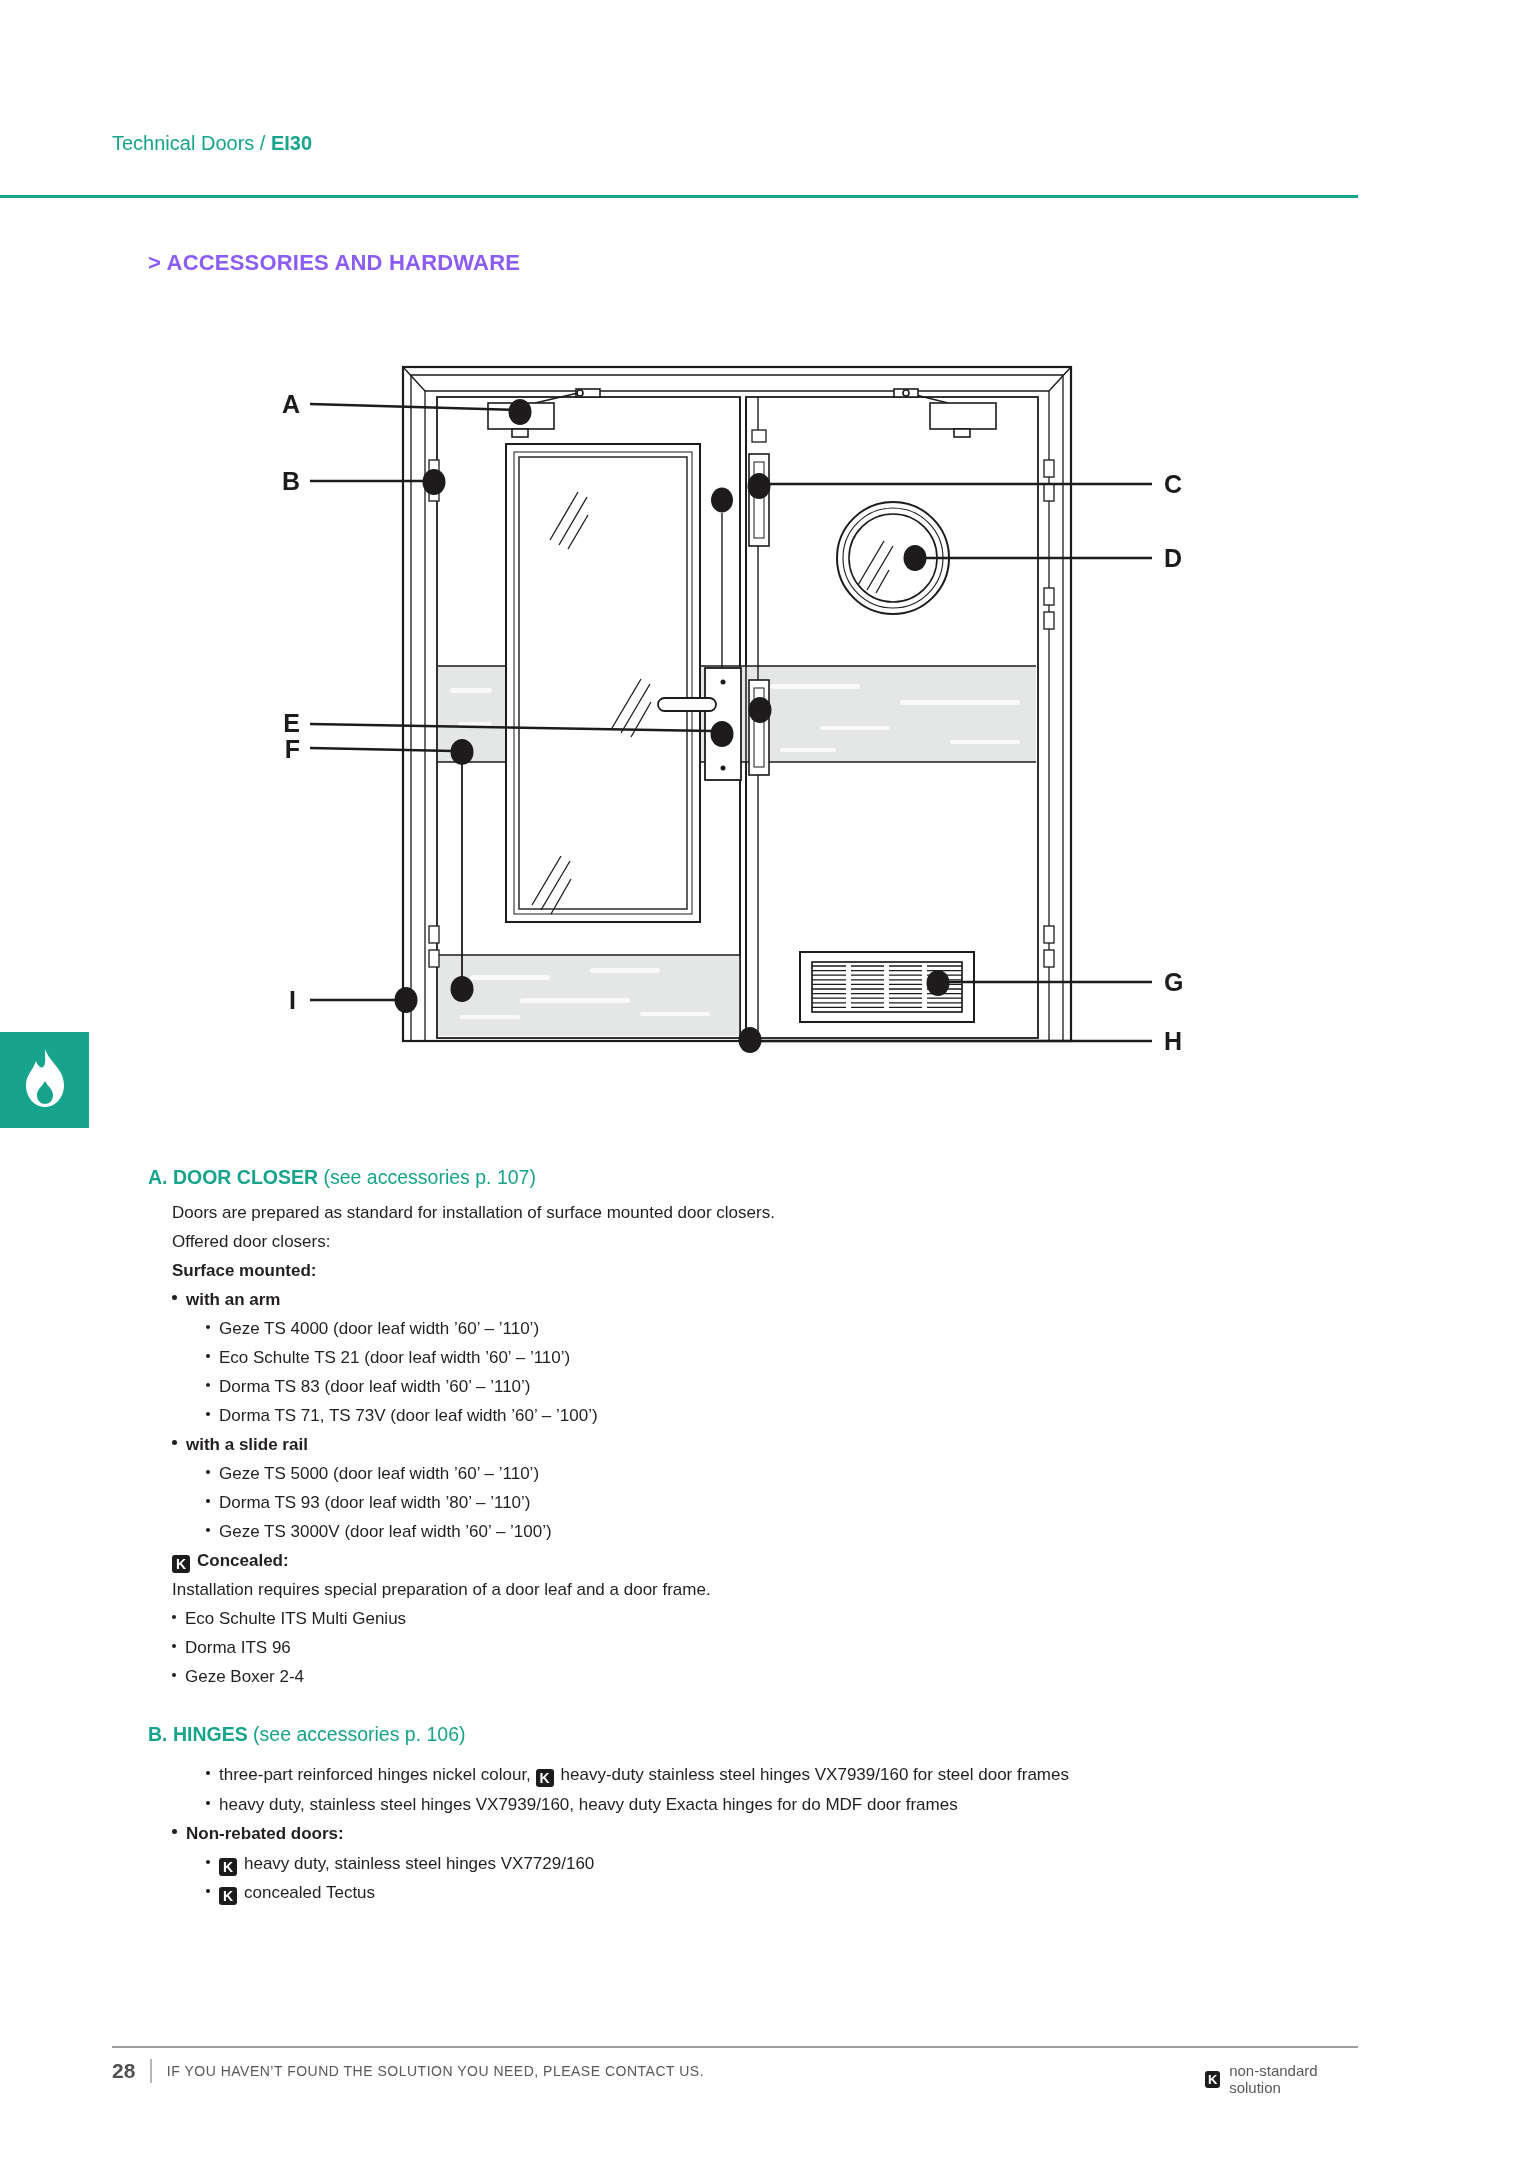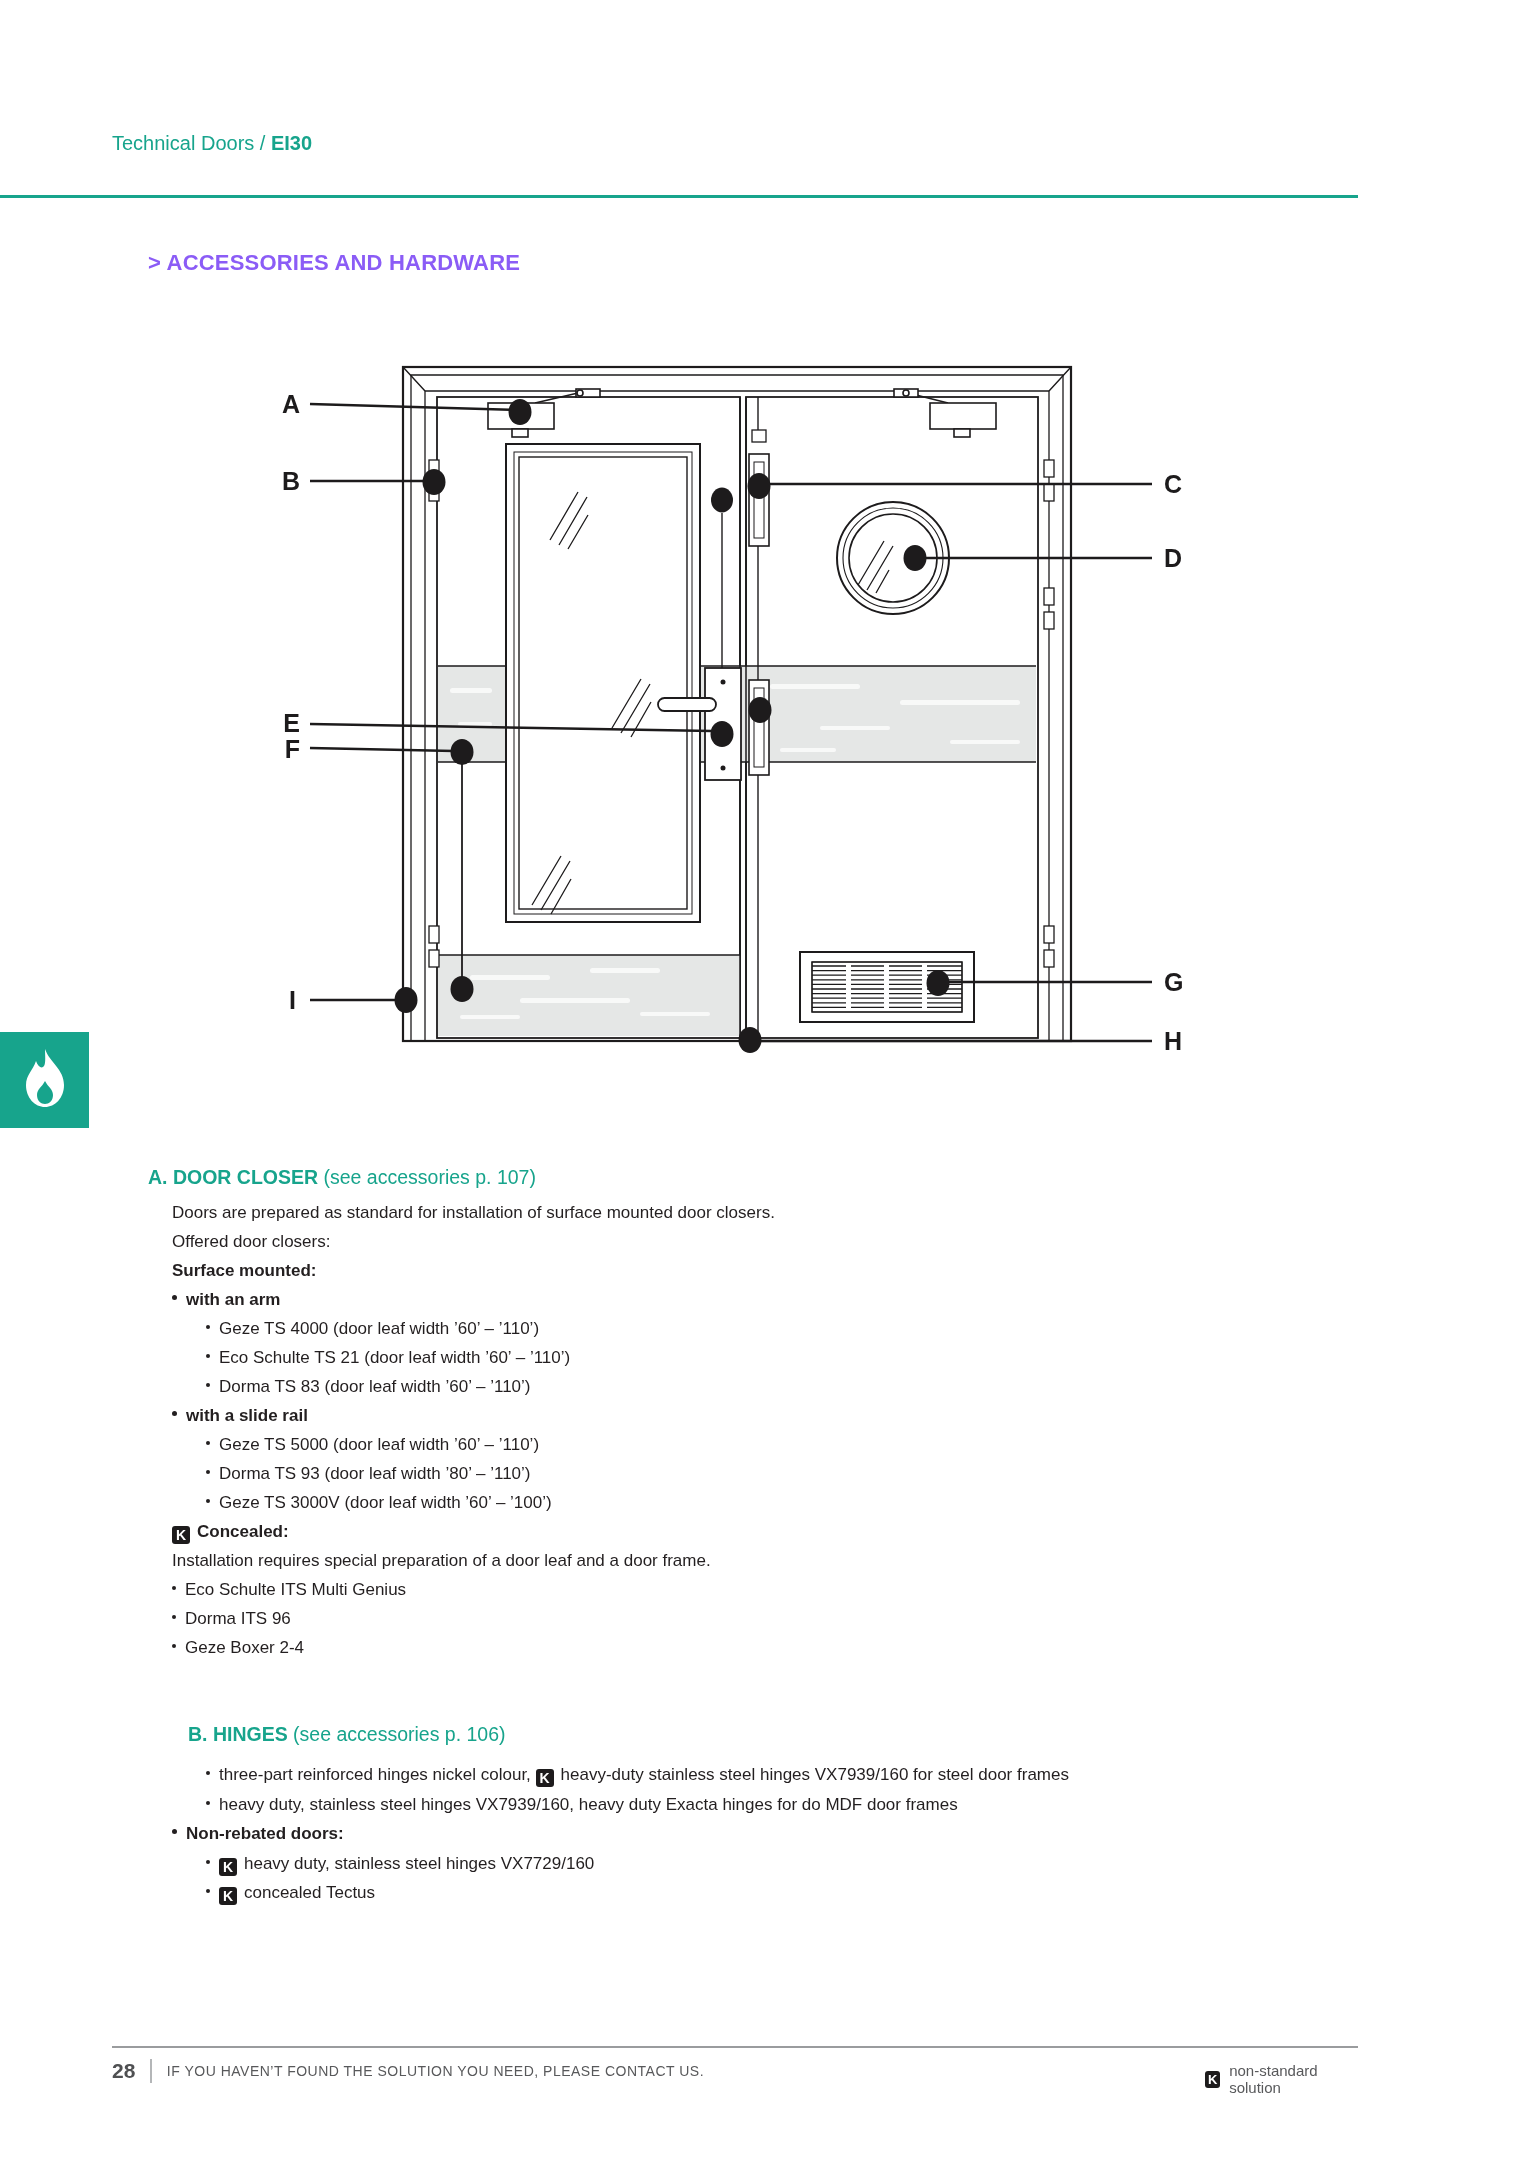--- a/index.html
+++ b/index.html
@@ -11,21 +11,21 @@
   .top-rule{position:absolute;left:0;top:195px;width:1527px;height:3px;background:#17a48c;}
   .page-title{position:absolute;left:148px;top:250px;font-size:22px;font-weight:700;color:#8b5cf6;letter-spacing:.2px;}
   
   .diagram{position:absolute;left:195px;top:350px;}
   .flame-badge{position:absolute;left:0;top:1032px;width:89px;height:96px;background:#17a48c;
                display:flex;align-items:center;justify-content:center;}
   
   .sec-head{position:absolute;left:148px;font-size:19.5px;font-weight:700;color:#17a48c;}
   .sec-head .note{font-weight:400;}
   #secA-head{top:1166px;}
-  #secB-head{top:1723px;margin-left:40px;}
+  #secB-head{top:1723px;}
   .lines{position:absolute;left:172px;width:1280px;font-size:17px;line-height:29px;color:#231f20;}
   #secA-lines{top:1198px;}
   #secB-lines{top:1760px;line-height:29.5px;}
   .ln{white-space:nowrap;}
   .bold{font-weight:700;}
   .sub{padding-left:34px;}
   .dot{display:inline-block;width:4px;height:4px;border-radius:50%;background:#231f20;
        vertical-align:5px;margin-right:9px;}
   .dot.big{width:5px;height:5px;}
   .k{display:inline-block;width:18px;height:18px;background:#1d1b1c;color:#fff;
@@ -228,20 +228,21 @@
   </div>
 
   <div class="lines" id="secA-lines">
     <div class="ln">Doors are prepared as standard for installation of surface mounted door closers.</div>
     <div class="ln">Offered door closers:</div>
     <div class="ln bold">Surface mounted:</div>
     <div class="ln bold"><span class="dot big"></span><span>with an arm</span></div>
     <div class="ln sub"><span class="dot"></span><span>Geze TS 4000 (door leaf width ’60’ – ’110’)</span></div>
     <div class="ln sub"><span class="dot"></span><span>Eco Schulte TS 21 (door leaf width ’60’ – ’110’)</span></div>
     <div class="ln sub"><span class="dot"></span><span>Dorma TS 83 (door leaf width ’60’ – ’110’)</span></div>
+    <div class="ln sub"><span class="dot"></span><span>Dorma TS 71, TS 73V (door leaf width ’60’ – ’100’)</span></div>
     <div class="ln bold"><span class="dot big"></span><span>with a slide rail</span></div>
     <div class="ln sub"><span class="dot"></span><span>Geze TS 5000 (door leaf width ’60’ – ’110’)</span></div>
     <div class="ln sub"><span class="dot"></span><span>Dorma TS 93 (door leaf width ’80’ – ’110’)</span></div>
     <div class="ln sub"><span class="dot"></span><span>Geze TS 3000V (door leaf width ’60’ – ’100’)</span></div>
     <div class="ln bold"><span class="k">K</span><span>Concealed:</span></div>
     <div class="ln">Installation requires special preparation of a door leaf and a door frame.</div>
     <div class="ln"><span class="dot"></span><span>Eco Schulte ITS Multi Genius</span></div>
     <div class="ln"><span class="dot"></span><span>Dorma ITS 96</span></div>
     <div class="ln"><span class="dot"></span><span>Geze Boxer 2-4</span></div>
   </div>

